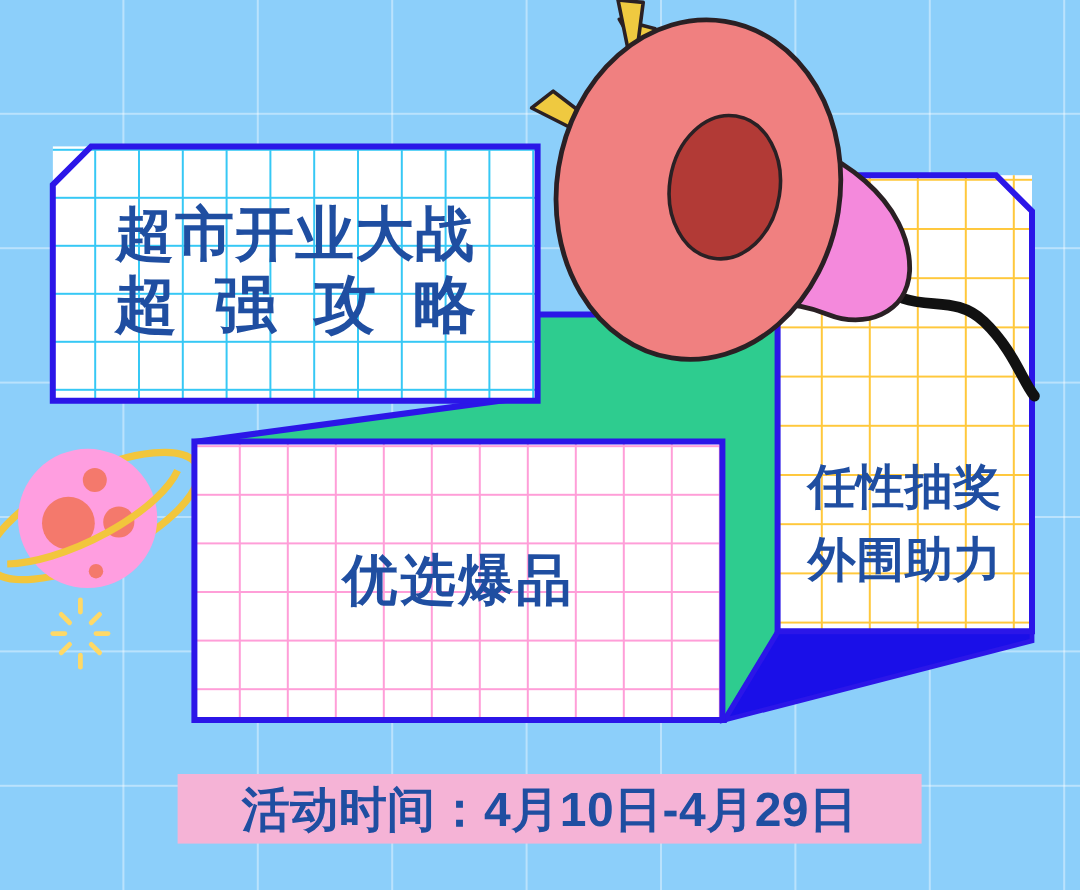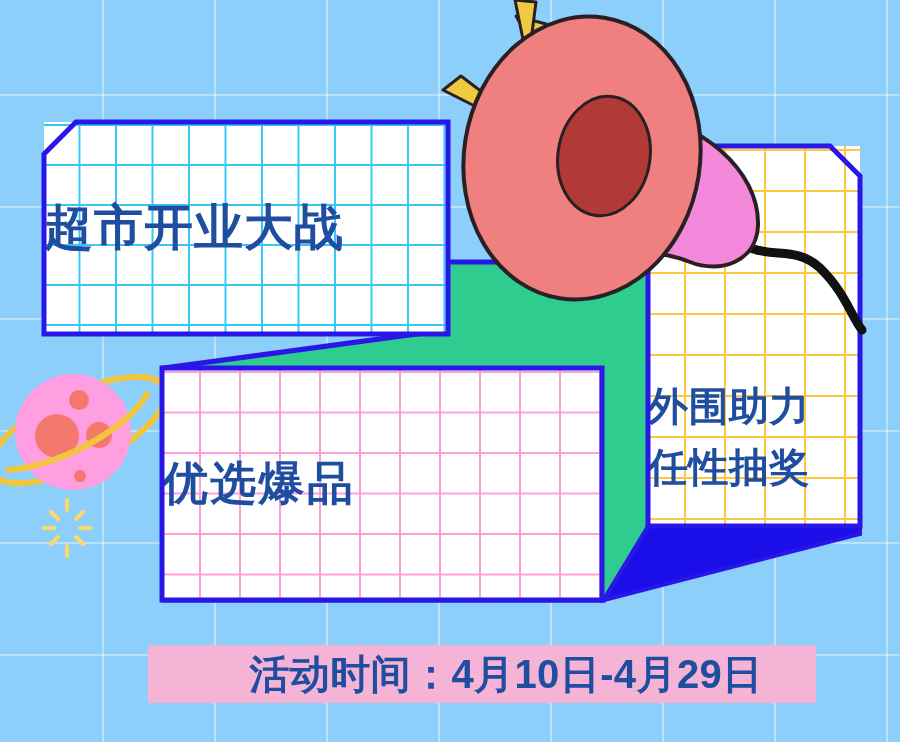--- a/index.html
+++ b/index.html
@@ -45,20 +45,21 @@
   }
   .card-text {
     position: absolute;
     inset: 0;
     display: flex;
     flex-direction: column;
     justify-content: center;
     color: #1F4EA1;
     font-weight: bold;
     letter-spacing: 0.06em;
+    text-align: center;
     white-space: nowrap;
   }
   
   #card-headline {
     left: 44px; top: 122px; width: 404px; height: 212px;
   }
   #card-headline .card-inner-grid {
     background-image:
       linear-gradient(to right, #36C8F5 2px, transparent 2px),
       linear-gradient(to bottom, #36C8F5 2px, transparent 2px);
@@ -98,21 +99,20 @@
   #card-activities .line { font-size: 40px; line-height: 1.52; letter-spacing: 0.01em; }
   
   
   #date-banner {
     position: absolute;
     left: 148px; top: 645px; width: 620px; height: 58px;
     background: #F5B3D6;
     display: flex;
     align-items: center;
     justify-content: center;
-    padding-left: 48px;
   }
   #date-banner .date-text {
     color: #1F4EA1;
     font-weight: bold;
     font-size: 40px;
     letter-spacing: 0.01em;
     white-space: nowrap;
   }
 </style>
 </head>
@@ -149,41 +149,42 @@
       <line x1="76" y1="537" x2="83" y2="544"></line>
       <line x1="83" y1="512" x2="76" y2="519"></line>
       <line x1="58" y1="537" x2="51" y2="544"></line>
     </g>
   </svg>
 
   <div class="card" id="card-headline">
     <div class="card-inner-grid"></div>
     <div class="card-text">
       <div class="line-a">超市开业大战</div>
+      <div class="line-b">超 强 攻 略</div>
     </div>
   </div>
   <svg class="layer" viewBox="0 0 900 742" preserveAspectRatio="none">
     <polygon points="76,122 448,122 448,334 44,334 44,154" fill="none" stroke="#2B16E8" stroke-width="5"></polygon>
   </svg>
 
   <div class="card" id="card-goods">
     <div class="card-inner-grid"></div>
     <div class="card-text">
       <div class="line-b">优选爆品</div>
     </div>
   </div>
   <svg class="layer" viewBox="0 0 900 742" preserveAspectRatio="none">
     <polygon points="162,368 602,368 602,600 162,600" fill="none" stroke="#2B16E8" stroke-width="5"></polygon>
   </svg>
 
   <div class="card" id="card-activities">
     <div class="card-inner-grid"></div>
     <div class="card-text">
+      <div class="line">任性抽奖</div>
       <div class="line">外围助力</div>
-      <div class="line">任性抽奖</div>
     </div>
   </div>
   <svg class="layer" viewBox="0 0 900 742" preserveAspectRatio="none">
     <polygon points="648,146 830,146 860,176 860,526 648,526" fill="none" stroke="#2B16E8" stroke-width="5"></polygon>
   </svg>
 
   <svg class="layer" viewBox="0 0 900 742" preserveAspectRatio="none">
 
     <path d="M 726 230 C 760 268 790 240 820 268 C 845 292 852 318 862 330" fill="none" stroke="#111111" stroke-width="9" stroke-linecap="round"></path>
 

